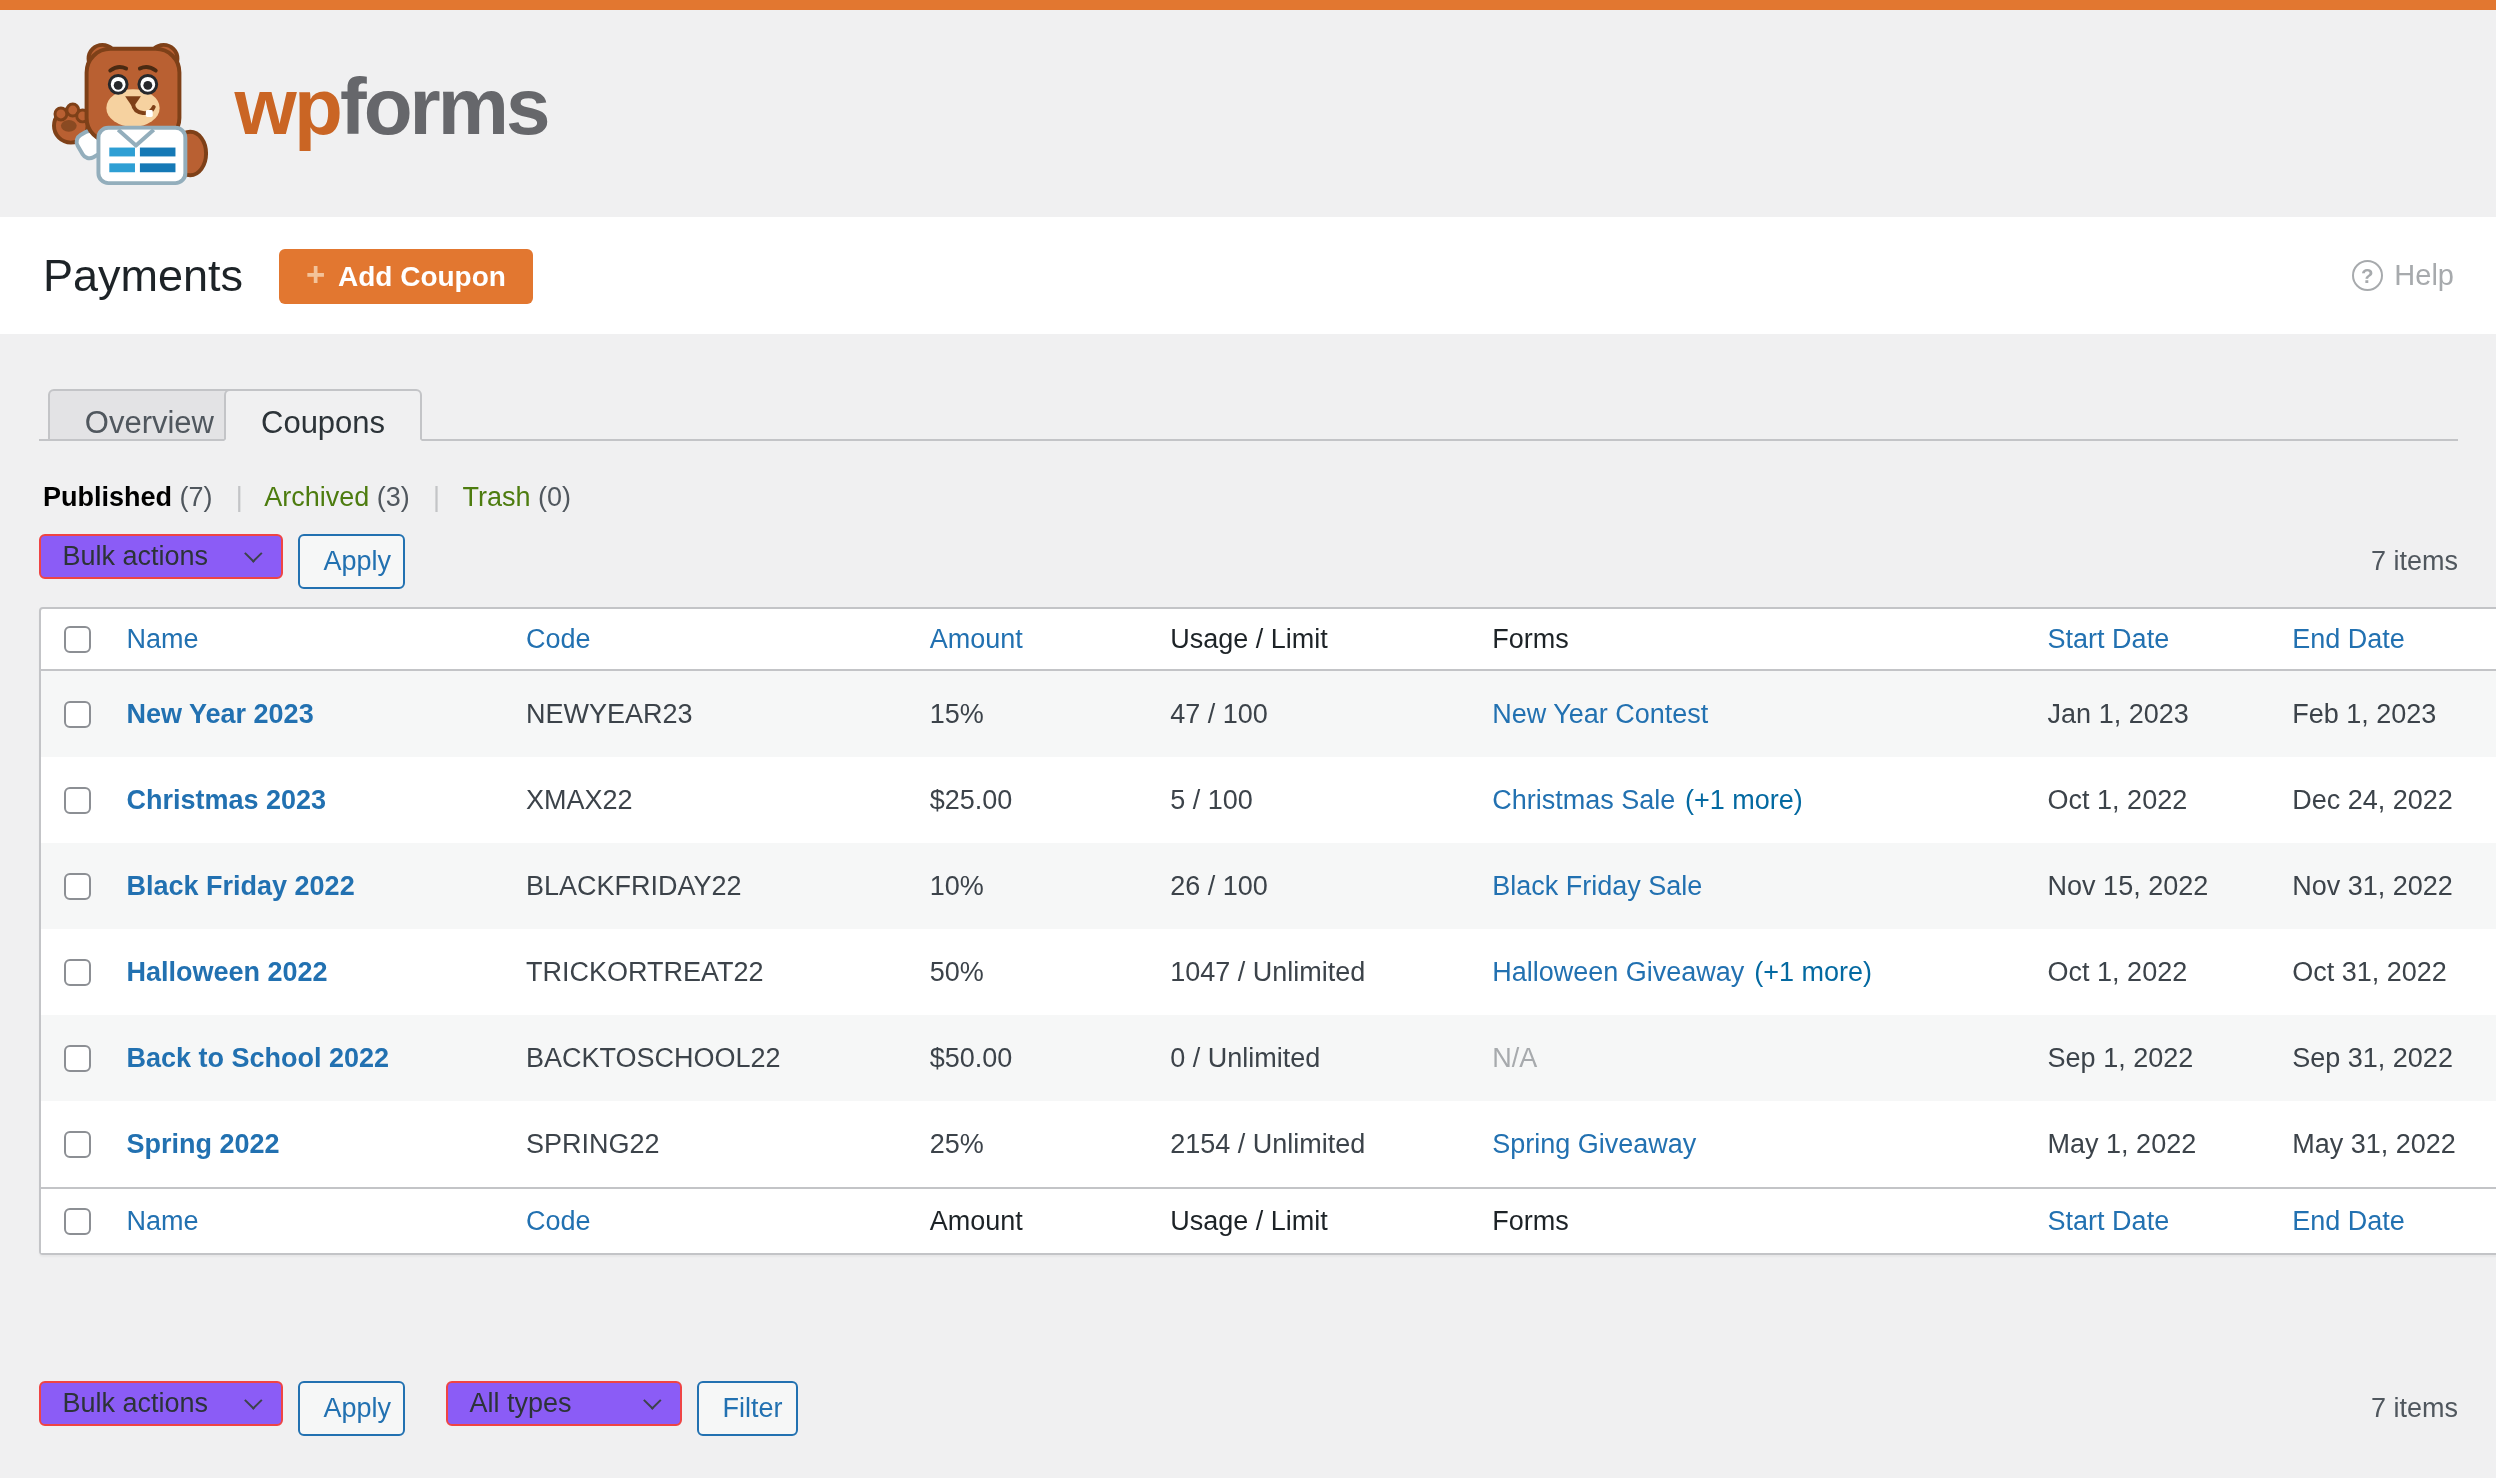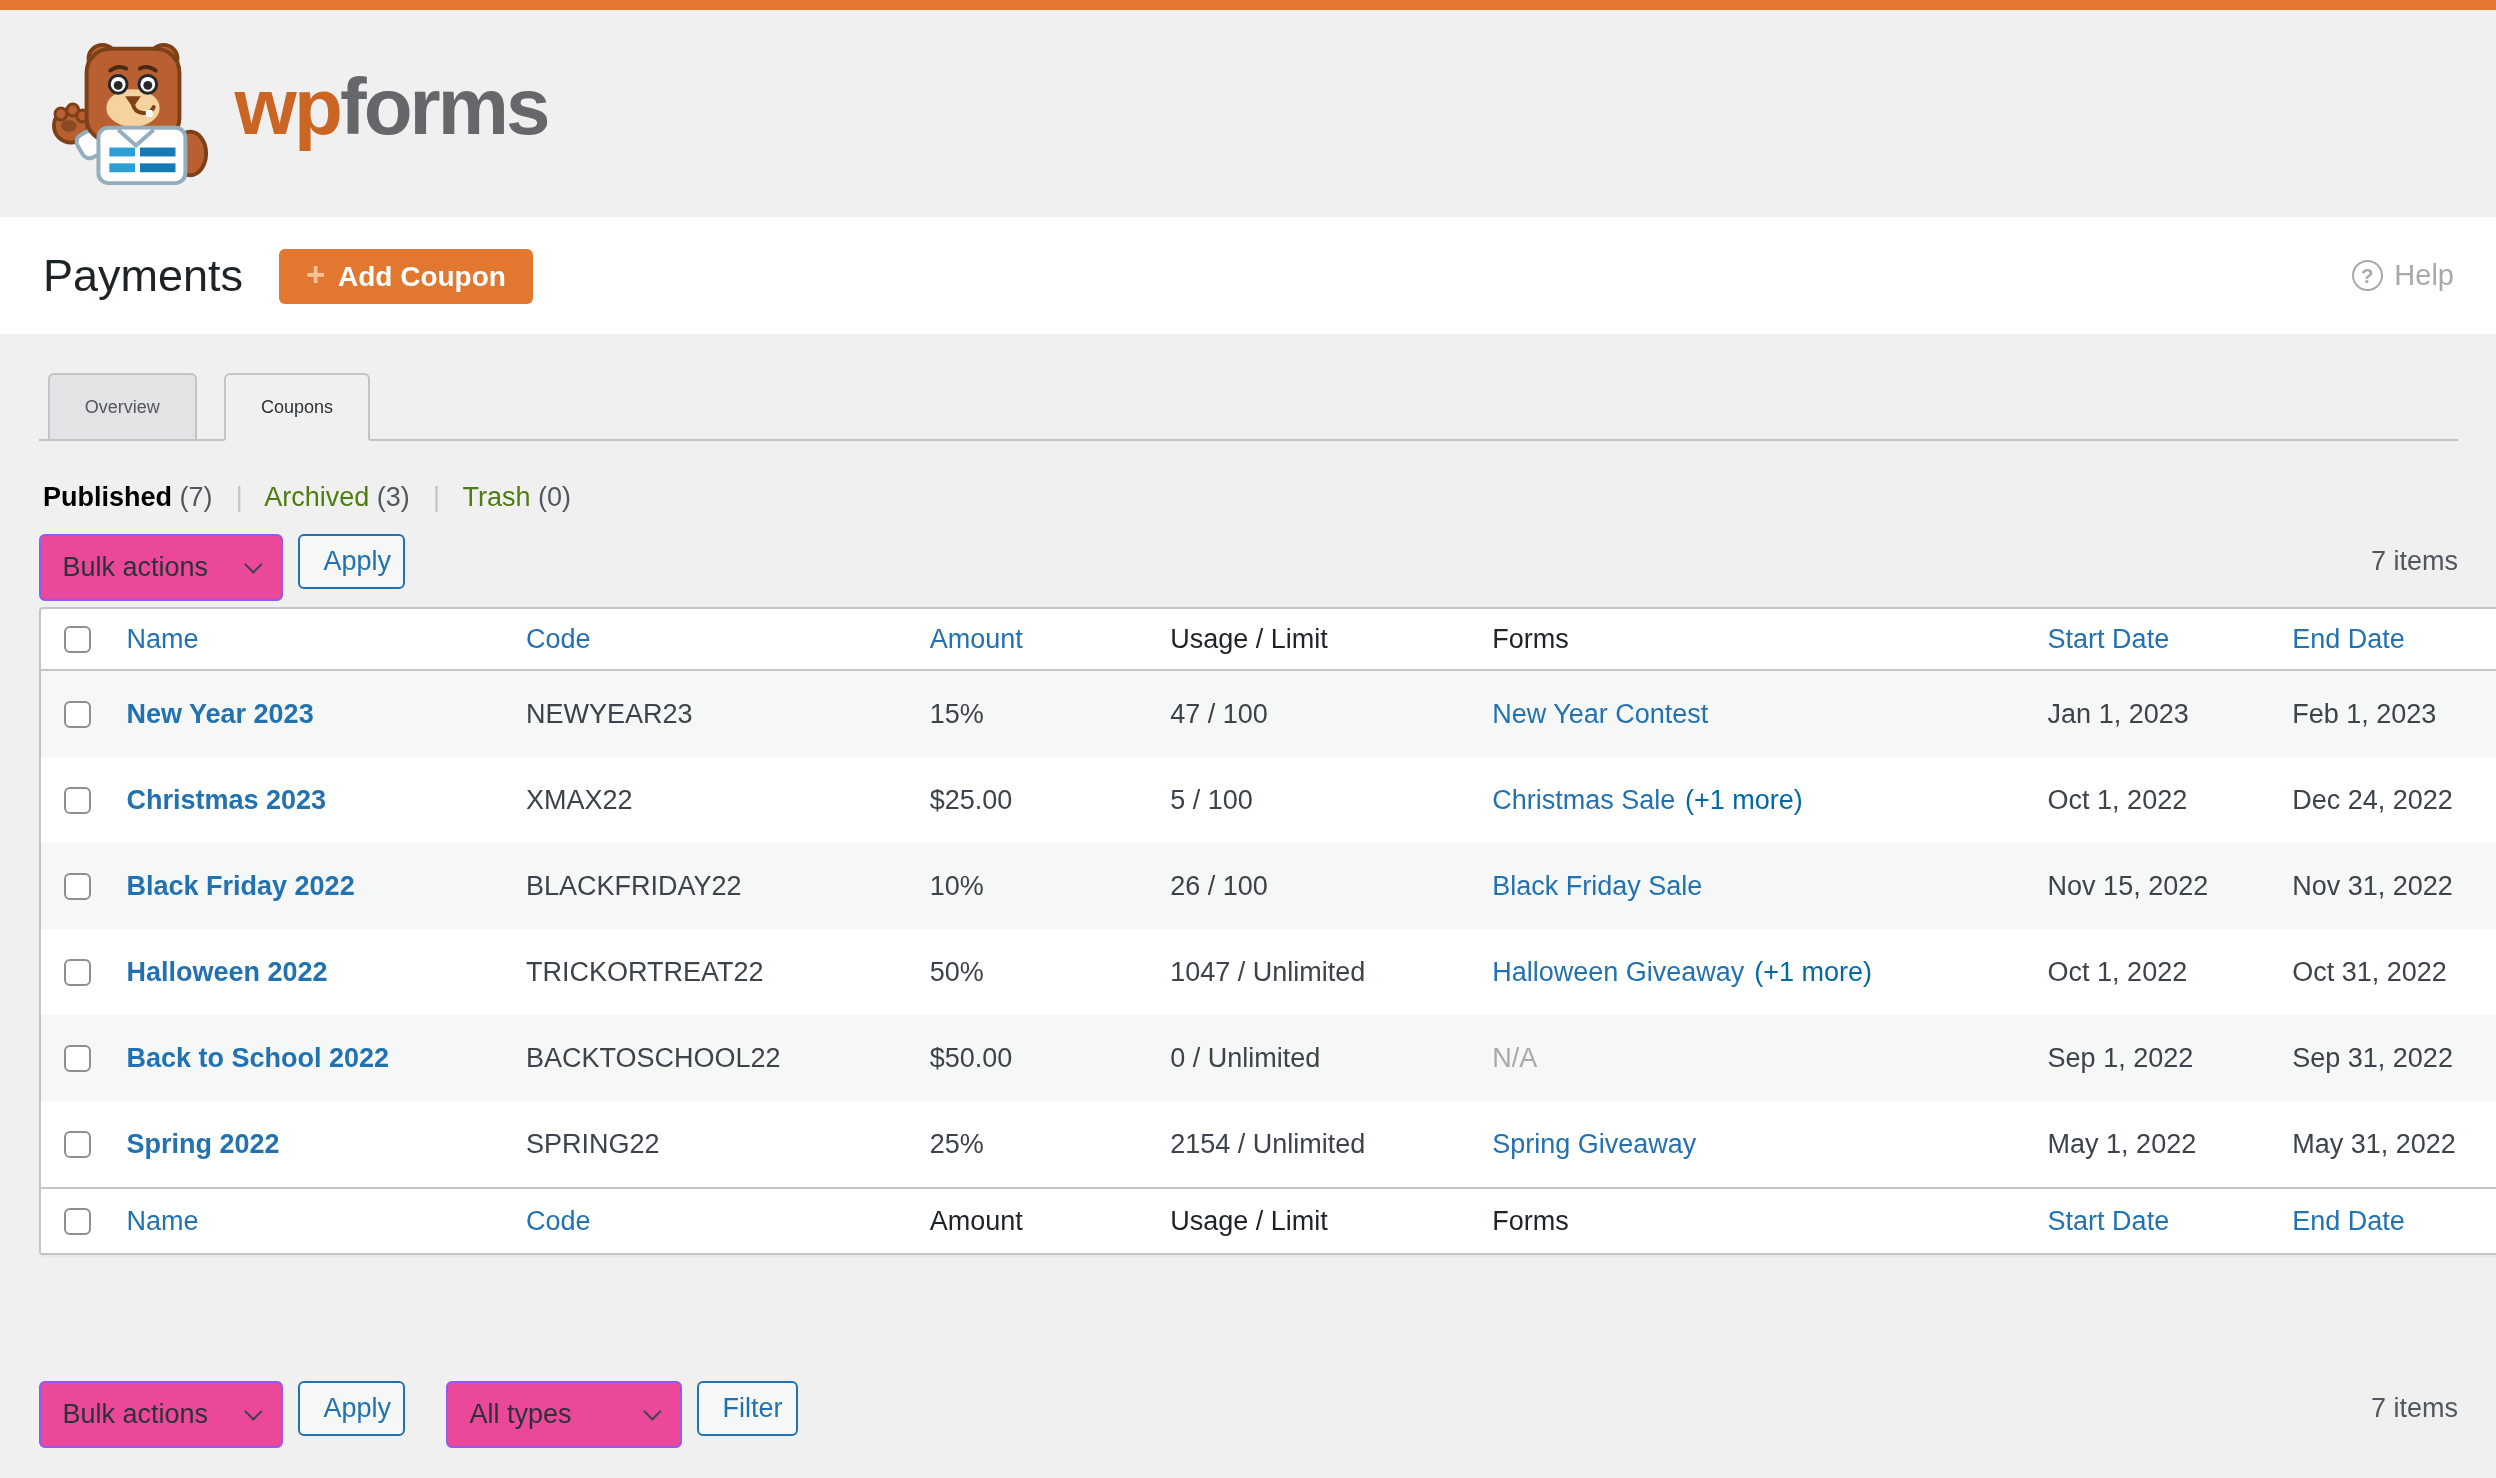--- a/index.html
+++ b/index.html
@@ -43,40 +43,40 @@
     display:flex; align-items:center; gap:12.7px; cursor:pointer;
   }
   .add-coupon .plus { color:#f3c39a; font-size:33px; font-weight:700; margin-top:-2.9px; }
   .help { position:absolute; right:43px; top:0; height:117px; display:flex; align-items:center; gap:11.7px; color:#a7aaad; font-size:29px; cursor:pointer; }
   .help-icon { width:31px; height:31px; border:2.9px solid #a7aaad; border-radius:50%; display:flex; align-items:center; justify-content:center; }
   .help-icon::before { content:"?"; font-size:20.5px; font-weight:bold; color:#a7aaad; }
 
   
   .tabbar { position:absolute; top:373px; left:39px; width:2419px; height:68px; border-bottom:2px solid #c3c4c7; }
   .tab {
-    position:absolute; bottom:-2px; height:68px; line-height:64px; padding:0 35px;
-    border:2px solid #c3c4c7; border-radius:5.9px 5.9px 0 0; font-size:18px; cursor:pointer;
+    position:absolute; bottom:-2px; height:52px; line-height:64px; padding:0 35px;
+    border:2px solid #c3c4c7; border-radius:5.9px 5.9px 0 0; font-size:31px; cursor:pointer;
   }
   .tab-overview { left:8.8px; background:#e3e3e5; color:#50575e; }
   .tab-coupons { left:185px; background:#f0f0f1; border-bottom-color:#f0f0f1; color:#2c3338; font-weight:400; }
 
   
   .views { position:absolute; top:482px; left:43px; font-size:27px; color:#50575e; }
   .views .sep { color:#c3c4c7; margin:0 15.6px; }
   .views .current { color:#000; font-weight:bold; }
   .views a { color:#4d7c0f; text-decoration:none; cursor:pointer;margin-top:35px; }
   .views .cnt { color:#50575e; font-weight:400; }
 
   
   .toolbar { position:absolute; left:39px; width:2419px; height:55px; }
   .toolbar-top { top:534px; }
   .toolbar-bottom { top:1381px; }
   .sel {
-    position:absolute; top:0; height:67px; background:#ec4899;
-    border:2px solid #8b5cf6; border-radius:5.9px;
+    position:absolute; top:0; height:45px; background:#8b5cf6;
+    border:2px solid #ef4444; border-radius:5.9px;
     display:flex; align-items:center; justify-content:space-between;
     padding:0 21.5px; font-size:27px; color:#2c3338; cursor:pointer;
   }
   .chev { width:12.7px; height:12.7px; border-right:2.9px solid #3c434a; border-bottom:2.9px solid #3c434a; transform:rotate(45deg); margin-top:-5.9px; }
   .btn-secondary {
     position:absolute; top:0; height:55px; padding:0 23.4px;
     background:#f6f7f7; border:2px solid #2271b1; border-radius:5.9px;
     color:#2271b1; font-size:27px; font-family:"Liberation Sans", sans-serif; cursor:pointer;
   }
   .sel-bulk { left:0; width:244px; }

